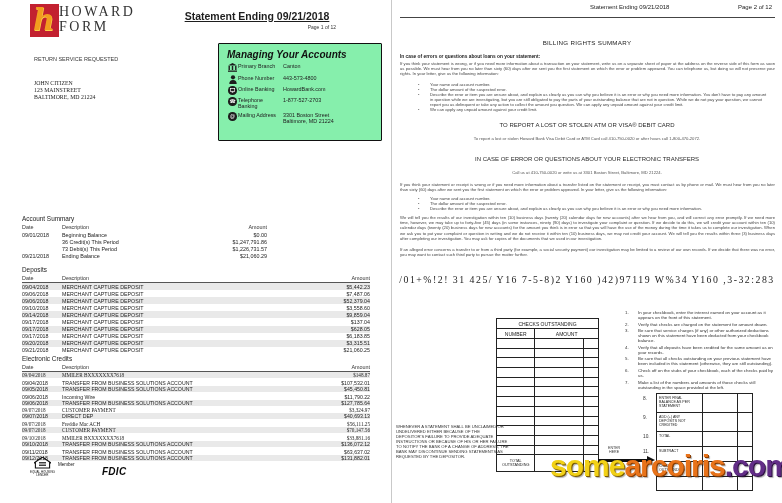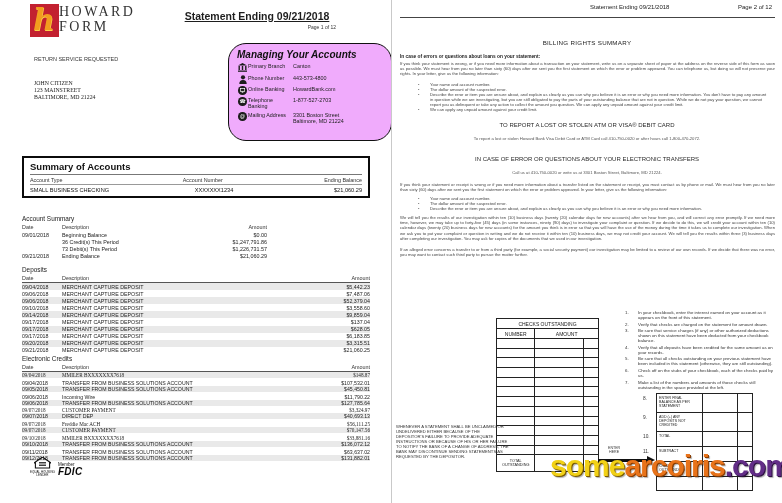--- a/index.html
+++ b/index.html
@@ -14,21 +14,21 @@
   
   .logo { position:absolute; left:30px; top:4px; display:flex; }
   .logo-mark { width:29px; height:33px; background:#c22130; position:relative; }
   .logo-h { position:absolute; left:3px; top:-2px; font-family:"DejaVu Serif", serif; font-style:italic; font-weight:bold; font-size:30px; color:#f29d1e; text-shadow:0.5px 0.5px 0 #fbd34a; }
   .logo-text { margin-left:0; font-family:"Liberation Serif", serif; font-size:14px; letter-spacing:2.5px; color:#333; line-height:15px; }
   .stmt-head { position:absolute; left:178px; top:10px; width:158px; text-align:center; }
   .stmt-head .t { font-size:10.5px; font-weight:bold; text-decoration:underline; color:#1e1e1e; }
   .stmt-head .p { font-size:5px; text-align:right; margin-top:2px; color:#333; }
   .return-svc { position:absolute; left:34px; top:56px; font-size:5.5px; color:#3a3a3a; }
   .recipient { position:absolute; left:34px; top:80px; font-family:"Liberation Serif", serif; font-size:5.8px; line-height:7px; color:#222; }
-  .managing-box { position:absolute; left:228px; top:43px; width:164px; height:98px; border:1.3px solid #111; border-radius:18px; padding:5px 7px 4px 8px; background:#f0abfc; }
+  .managing-box { position:absolute; left:218px; top:43px; width:164px; height:98px; border:1.3px solid #111; border-radius:1px; padding:5px 7px 4px 8px; background:#86efac; }
   .managing-title { font-size:10px; font-weight:bold; font-style:italic; color:#111; margin-bottom:3px; }
   .m-row { display:flex; align-items:flex-start; margin-bottom:2.6px; }
   .m-ic { width:11px; flex:0 0 11px; display:flex; justify-content:center; }
   .m-lab { width:45px; flex:0 0 45px; font-size:5.4px; color:#222; line-height:5.8px; padding-top:1px; }
   .m-val { flex:1; font-size:5.4px; color:#222; line-height:5.8px; padding-top:1px; }
   .circ-ic { width:8.5px; height:8.5px; border-radius:50%; background:#1d1d1d; color:#fff; font-size:5px; display:flex; align-items:center; justify-content:center; line-height:1; }
 
   .summary-box { position:absolute; left:22px; top:156px; width:348px; border:2.6px solid #0b0b0b; background:#fff; padding:3px 6px 3px 6px; }
   .summary-title { font-size:9.5px; font-weight:bold; color:#111; padding-bottom:2px; }
   .summary-head { display:flex; font-size:5.4px; color:#333; border-top:1px solid #777; border-bottom:1px solid #999; padding:1.5px 0; }
@@ -52,21 +52,21 @@
   .credits .tb-row { height:6px; font-size:5.2px; }
   .credits .tb-row.gap { margin-top:1.8px; }
   .deposits-sec { top:266px; }
   .credits-sec { top:355px; }
 
   .fdic { position:absolute; left:30px; top:457px; display:flex; align-items:flex-end; }
   .ehl { display:flex; flex-direction:column; align-items:center; margin-right:3px; }
   .ehl-caption { font-size:3px; letter-spacing:0; color:#111; line-height:3px; text-align:center; }
   .fdic-text { line-height:1; }
   .fdic-member { font-size:4.5px; color:#111; }
-  .fdic-big { font-size:10px; font-weight:bold; font-style:italic; color:#0a0a0a; letter-spacing:0.3px; }
+  .fdic-big { font-size:10px; font-weight:bold; font-style:italic; color:#0a0a0a; letter-spacing:0.3px;margin-left:44px; }
 
   
   .p2-head { position:absolute; top:4px; left:0; width:100%; }
   .p2-stmt { position:absolute; left:198px; top:0; font-size:6px; color:#222; }
   .p2-page { position:absolute; right:10px; top:0; font-size:6px; color:#222; }
   .p2-rule { position:absolute; top:17px; left:8px; width:375px; border-top:1px solid #444; }
   .brs-title { position:absolute; top:39px; left:0; width:100%; text-align:center; font-size:6.2px; color:#222; letter-spacing:0.3px; }
   .bold-line { position:absolute; top:54px; left:8px; font-size:4.8px; font-weight:bold; color:#222; }
   .p2-para { position:absolute; left:8px; width:375px; font-size:4.2px; line-height:5.2px; color:#444; text-align:justify; }
   .p2-bullets { position:absolute; left:26px; width:352px; font-size:4.2px; line-height:5px; color:#444; }
@@ -198,33 +198,20 @@
       <div class="m-row">
         <span class="m-ic">
             <span class="circ-ic">@</span>
           </span>
         <span class="m-lab pre">Mailing Address</span>
         <span class="m-val pre">3301 Boston Street
 Baltimore, MD 21224</span>
       </div>
     </div>
 
-    <div class="summary-box">
-      <div class="summary-title">Summary of Accounts</div>
-      <div class="summary-head">
-        <span class="sc1">Account Type</span>
-        <span class="sc2">Account Number</span>
-        <span class="sc3">Ending Balance</span>
-      </div>
-      <div class="summary-row">
-        <span class="sc1">SMALL BUSINESS CHECKING</span>
-        <span class="sc2">XXXXXXX1234</span>
-        <span class="sc3">$21,060.29</span>
-      </div>
-    </div>
 
 
     <div class="acct-summary">
       <div class="sec-label">Account Summary</div>
       <div class="th-row">
         <span class="c-date">Date</span>
         <span class="c-desc">Description</span>
         <span class="c-amt">Amount</span>
       </div>
       <div class="t-rows">
@@ -491,20 +478,21 @@
 
         <div class="b-item">
           <span class="b-dot">•</span>
           <span>Describe the error or item you are unsure about, and explain as clearly as you can why you believe it is an error or why you need more information.</span>
         </div>
       </div>
 
     <div class="p2-para" style="top:215px;">We will tell you the results of our investigation within ten (10) business days (twenty (20) calendar days for new accounts) after we hear from you, and will correct any error promptly. If we need more time, however, we may take up to forty-five (45) days (in some instances, ninety (90) days) to investigate your complaint or question. If we decide to do this, we will credit your account within ten (10) calendar days (twenty (20) business days for new accounts) for the amount you think is in error so that you will have the use of the money during the time it takes us to complete our investigation. When we ask you to put your complaint or question in writing and we do not receive it within ten (10) business days, we may not credit your account. We will tell you the results within three (3) business days after completing our investigation. You may ask for copies of the documents that we used in our investigation.</div>
     <div class="p2-para" style="top:247px;">If an alleged error concerns a transfer to or from a third party (for example, a social security payment) our investigation may be limited to a review of our own records. If we decide that there was no error, you may want to contact such third party to pursue the matter further.</div>
 
+    <div class="form-head2">/01+%!2! 31 425/ Y16 7-5-8)2 Y160 )42)97119 W%34 Y160 ,3-32:283</div>
 
     <div class="checks-table">
       <div class="ct-title">CHECKS OUTSTANDING</div>
       <div class="ct-cols">
         <span class="n">NUMBER</span>
         <span class="a">AMOUNT</span>
       </div>
       <div>
 
           <div class="ct-row">

